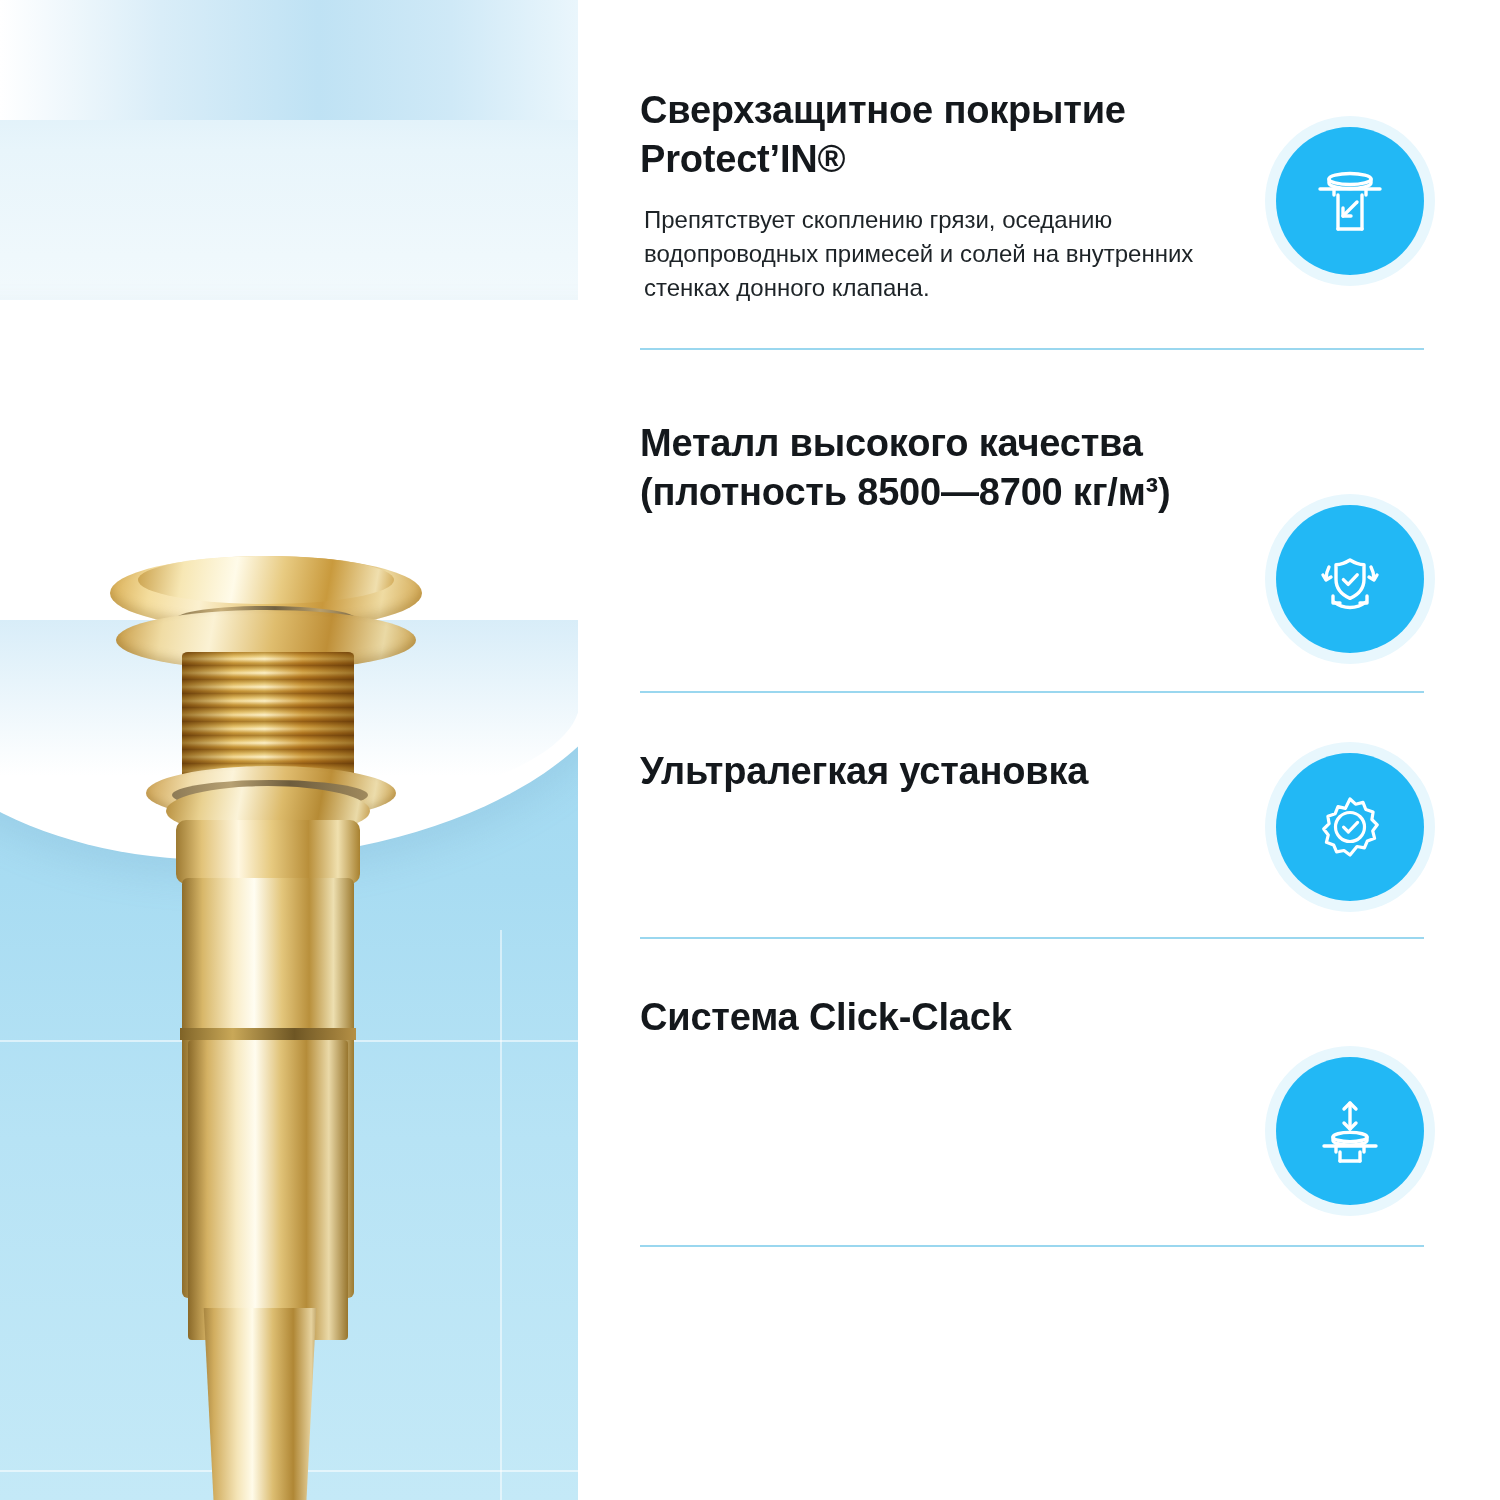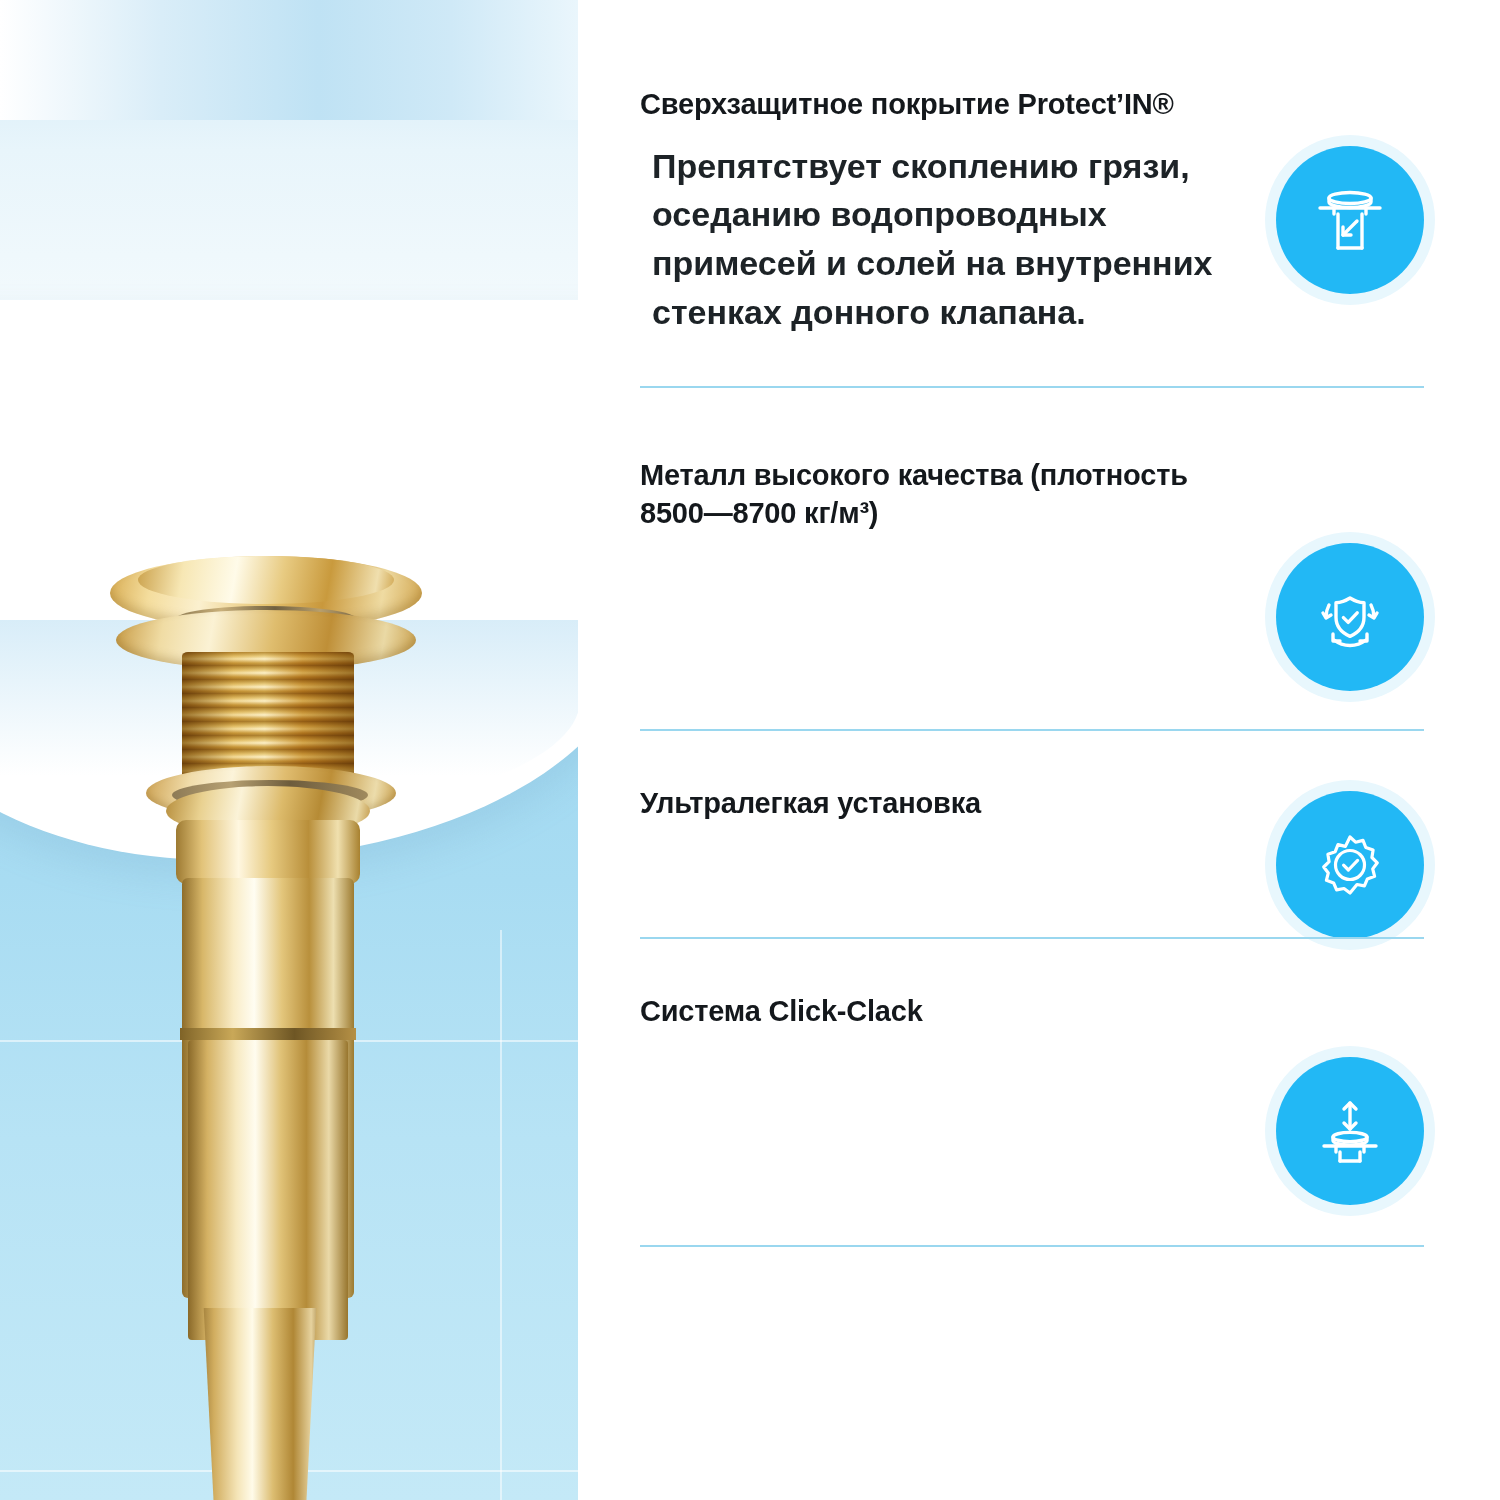--- a/index.html
+++ b/index.html
@@ -216,32 +216,32 @@
   .feature-inner {
     display: flex;
     align-items: flex-start;
     justify-content: space-between;
   }
   .feature-text {
     max-width: 612px;
   }
   h2.f-title {
     margin: 0 0 18px 0;
-    font-size: 29px;
+    font-size: 38px;
     line-height: 1.30;
     font-weight: bold;
     color: #14181c;
     letter-spacing: -0.2px;
   }
   p.f-desc {
-    margin: 12px;
-    font-size: 34px;
+    margin: 4px;
+    font-size: 24px;
     line-height: 1.43;
     color: #1d2327;
-    font-weight: bold;
+    font-weight: normal;
   }
 
   
   .badge-wrap {
     flex: 0 0 auto;
     margin-left: 26px;
     padding-top: 6px;
   }
   .badge {
     width: 148px;
@@ -251,21 +251,21 @@
     box-shadow: 0 0 0 11px #e8f7fd;
     display: flex;
     align-items: center;
     justify-content: center;
   }
   .badge svg { display: block; }
 
   
   #feat-1 { padding-top: 86px; padding-bottom: 40px; }
   #feat-2 { padding-top: 69px; padding-bottom: 40px; }
-  #feat-3 { padding-top: 54px; }
+  #feat-3 { padding-top: 54px; padding-bottom: 38px; }
   #feat-4 { padding-top: 54px; padding-bottom: 42px; border-radius: 15px; }
   #feat-1 .feature-inner { align-items: center; }
   #feat-2 .badge-wrap { padding-top: 86px; }
   #feat-3 .badge-wrap { padding-top: 6px; }
   #feat-4 .badge-wrap { padding-top: 64px; }
 </style>
 </head>
 <body>
 
 <div class="page">

